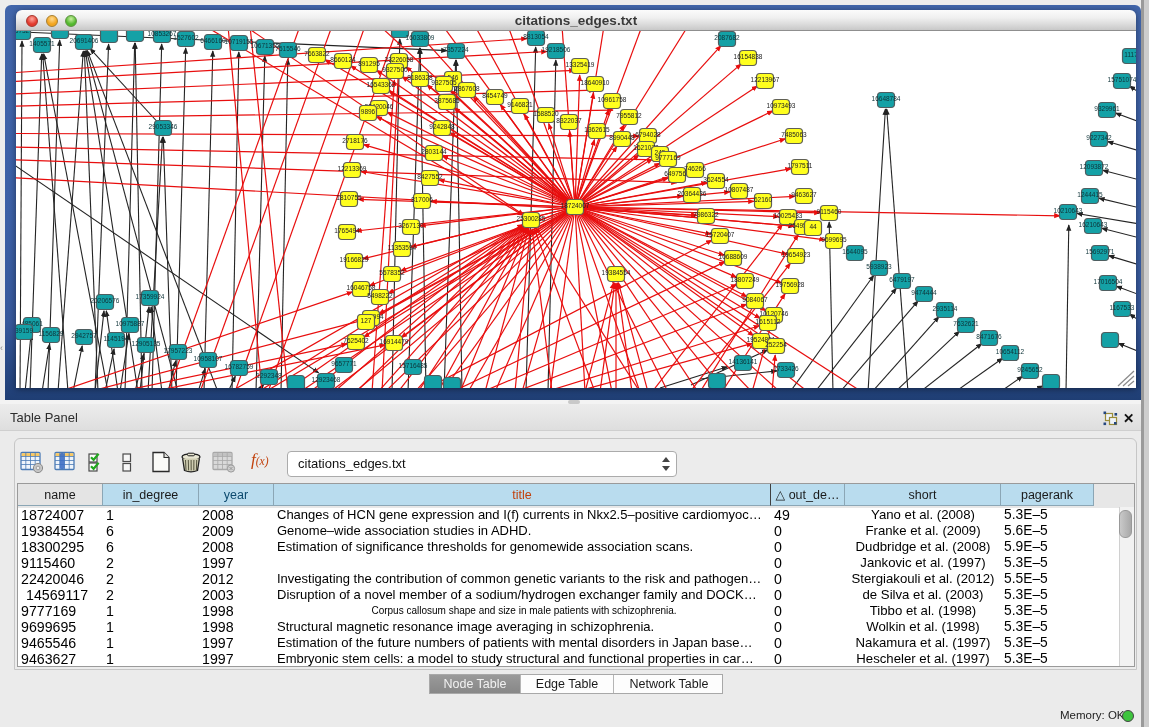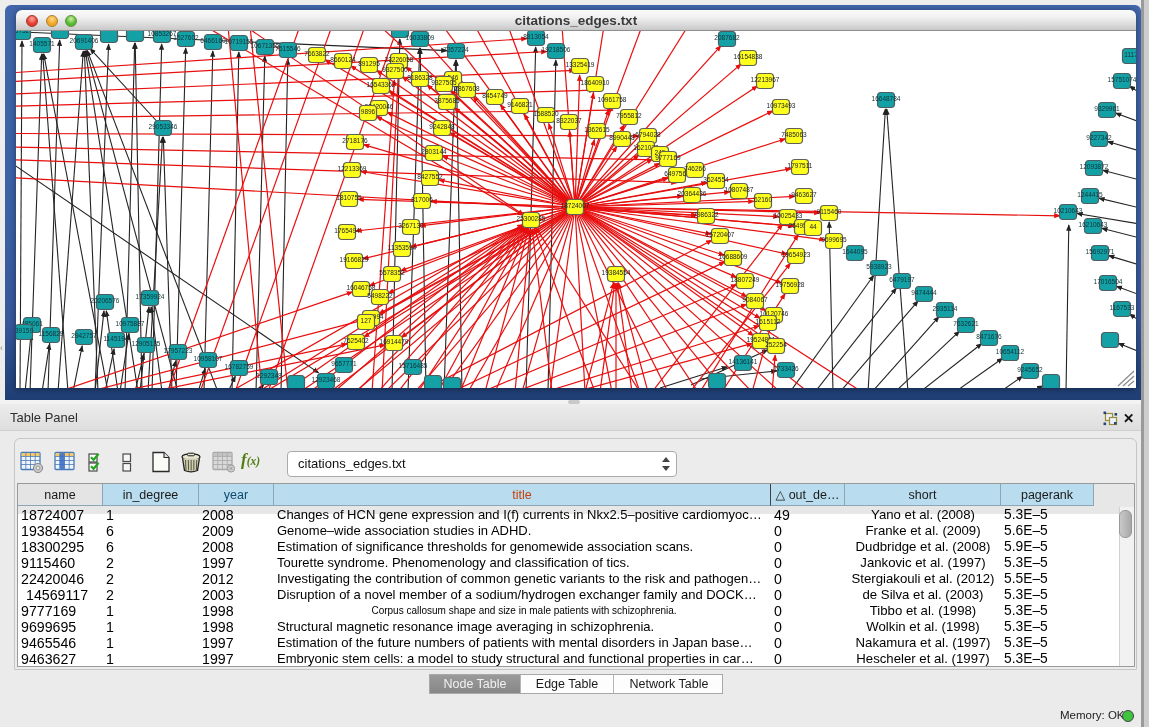--- a/index.html
+++ b/index.html
@@ -579,28 +579,28 @@
     <rect x="199.7" y="4.2" width="17.6" height="3" fill="#c2c2c2"></rect>
     <line x1="203.8" y1="4" x2="203.8" y2="20" stroke="#a8a8a8" stroke-width="0.8"></line>
     <line x1="208.5" y1="4" x2="208.5" y2="20" stroke="#a8a8a8" stroke-width="0.8"></line>
     <line x1="213.2" y1="4" x2="213.2" y2="20" stroke="#a8a8a8" stroke-width="0.8"></line>
     <line x1="199" y1="7.5" x2="218" y2="7.5" stroke="#a8a8a8" stroke-width="0.8"></line>
     <line x1="199" y1="11.5" x2="218" y2="11.5" stroke="#a8a8a8" stroke-width="0.8"></line>
     <line x1="199" y1="15.5" x2="218" y2="15.5" stroke="#a8a8a8" stroke-width="0.8"></line>
     <circle cx="217" cy="19.5" r="3.6" fill="#cfcfcf" stroke="#9a9a9a"></circle>
     <path d="M215.5 18 l3 3 M218.5 18 l-3 3" stroke="#9a9a9a" stroke-width="1"></path>
   </svg>
-<div style="position:absolute;left:241px;top:450px;font-family:'Liberation Serif',serif;font-style:italic;font-weight:bold;font-size:17px;color:#4d7c0f">f<span style="font-size:11.5px">(x)</span></div>
+<div style="position:absolute;left:251px;top:450px;font-family:'Liberation Serif',serif;font-style:italic;font-weight:normal;font-size:17px;color:#c2410c">f<span style="font-size:11.5px">(x)</span></div>
 <div class="abs" style="left:287px;top:451px;width:390px;height:26px;background:#fff;border:1px solid #ababab;border-radius:4px;box-sizing:border-box;font-size:13px;line-height:24px;color:#111;padding-left:10px">citations_edges.txt</div>
 <svg class="abs" style="left:660px;top:456px" width="12" height="16" viewBox="0 0 12 16">
     <path d="M6 1 L10 6 H2 Z" fill="#444"></path>
     <path d="M6 15 L10 10 H2 Z" fill="#444"></path>
   </svg>
 <div style="position:absolute;left:17px;top:483px;width:1118px;height:184px;background:#fff;border:1px solid #9a9a9a;box-sizing:border-box;overflow:hidden">
-    <div style="position:absolute;left:0;top:0;width:1117px;height:30px;background:#e7e7e7">
+    <div style="position:absolute;left:0;top:0;width:1117px;height:24px;background:#e7e7e7">
       <div style="position:absolute;left:0px;top:0;width:85px;height:22px;background:#e4e4e4;border-right:1px solid #8ba6b5;border-bottom:1px solid #8ba6b5;box-sizing:border-box;text-align:center;font-size:12.5px;line-height:22px;color:#1a1a1a">name</div>
       <div style="position:absolute;left:85px;top:0;width:96px;height:22px;background:#b9dcee;border-right:1px solid #8ba6b5;border-bottom:1px solid #8ba6b5;box-sizing:border-box;text-align:center;font-size:12.5px;line-height:22px;color:#1a1a1a">in_degree</div>
       <div style="position:absolute;left:181px;top:0;width:75px;height:22px;background:#b9dcee;border-right:1px solid #8ba6b5;border-bottom:1px solid #8ba6b5;box-sizing:border-box;text-align:center;font-size:12.5px;line-height:22px;color:#0c4a6e">year</div>
       <div style="position:absolute;left:256px;top:0;width:497px;height:22px;background:#b9dcee;border-right:1px solid #404040;border-bottom:1px solid #8ba6b5;box-sizing:border-box;text-align:center;font-size:12.5px;line-height:22px;color:#c2410c">title</div>
       <div style="position:absolute;left:753px;top:0;width:74px;height:22px;background:#b9dcee;border-right:1px solid #8ba6b5;border-bottom:1px solid #8ba6b5;box-sizing:border-box;text-align:center;font-size:12.5px;line-height:22px;color:#1a1a1a">△ out_de…</div>
       <div style="position:absolute;left:827px;top:0;width:156px;height:22px;background:#b9dcee;border-right:1px solid #8ba6b5;border-bottom:1px solid #8ba6b5;box-sizing:border-box;text-align:center;font-size:12.5px;line-height:22px;color:#1a1a1a">short</div>
       <div style="position:absolute;left:983px;top:0;width:93px;height:22px;background:#b9dcee;border-right:1px solid #8ba6b5;border-bottom:1px solid #8ba6b5;box-sizing:border-box;text-align:center;font-size:12.5px;line-height:22px;color:#1a1a1a">pagerank</div>
     </div>
     <div style="position:absolute;left:0px;top:23px;width:85px;height:16px;padding-left:3px;text-align:left;font-size:14.2px;line-height:16px;color:#000;white-space:nowrap;overflow:hidden;box-sizing:border-box">18724007</div>
     <div style="position:absolute;left:85px;top:23px;width:96px;height:16px;padding-left:3px;text-align:left;font-size:14.2px;line-height:16px;color:#000;white-space:nowrap;overflow:hidden;box-sizing:border-box">1</div>
@@ -619,21 +619,20 @@
     <div style="position:absolute;left:0px;top:55px;width:85px;height:16px;padding-left:3px;text-align:left;font-size:14.2px;line-height:16px;color:#000;white-space:nowrap;overflow:hidden;box-sizing:border-box">18300295</div>
     <div style="position:absolute;left:85px;top:55px;width:96px;height:16px;padding-left:3px;text-align:left;font-size:14.2px;line-height:16px;color:#000;white-space:nowrap;overflow:hidden;box-sizing:border-box">6</div>
     <div style="position:absolute;left:181px;top:55px;width:75px;height:16px;padding-left:3px;text-align:left;font-size:14.2px;line-height:16px;color:#000;white-space:nowrap;overflow:hidden;box-sizing:border-box">2008</div>
     <div style="position:absolute;left:256px;top:55px;width:497px;height:16px;padding-left:3px;text-align:left;font-size:13.0px;line-height:16px;color:#000;white-space:nowrap;overflow:hidden;box-sizing:border-box">Estimation of significance thresholds for genomewide association scans.</div>
     <div style="position:absolute;left:753px;top:55px;width:74px;height:16px;padding-left:3px;text-align:left;font-size:14.2px;line-height:16px;color:#000;white-space:nowrap;overflow:hidden;box-sizing:border-box">0</div>
     <div style="position:absolute;left:827px;top:55px;width:156px;height:16px;text-align:center;font-size:13.2px;line-height:16px;color:#000;white-space:nowrap;overflow:hidden;box-sizing:border-box">Dudbridge et al. (2008)</div>
     <div style="position:absolute;left:983px;top:55px;width:93px;height:16px;padding-left:3px;text-align:left;font-size:13.8px;line-height:16px;color:#000;white-space:nowrap;overflow:hidden;box-sizing:border-box">5.9E–5</div>
     <div style="position:absolute;left:0px;top:71px;width:85px;height:16px;padding-left:3px;text-align:left;font-size:14.2px;line-height:16px;color:#000;white-space:nowrap;overflow:hidden;box-sizing:border-box">9115460</div>
     <div style="position:absolute;left:85px;top:71px;width:96px;height:16px;padding-left:3px;text-align:left;font-size:14.2px;line-height:16px;color:#000;white-space:nowrap;overflow:hidden;box-sizing:border-box">2</div>
     <div style="position:absolute;left:181px;top:71px;width:75px;height:16px;padding-left:3px;text-align:left;font-size:14.2px;line-height:16px;color:#000;white-space:nowrap;overflow:hidden;box-sizing:border-box">1997</div>
-    <div style="position:absolute;left:256px;top:71px;width:497px;height:16px;padding-left:3px;text-align:left;font-size:13.0px;line-height:16px;color:#000;white-space:nowrap;overflow:hidden;box-sizing:border-box">Tourette syndrome. Phenomenology and classification of tics.</div>
     <div style="position:absolute;left:753px;top:71px;width:74px;height:16px;padding-left:3px;text-align:left;font-size:14.2px;line-height:16px;color:#000;white-space:nowrap;overflow:hidden;box-sizing:border-box">0</div>
     <div style="position:absolute;left:827px;top:71px;width:156px;height:16px;text-align:center;font-size:13.2px;line-height:16px;color:#000;white-space:nowrap;overflow:hidden;box-sizing:border-box">Jankovic et al. (1997)</div>
     <div style="position:absolute;left:983px;top:71px;width:93px;height:16px;padding-left:3px;text-align:left;font-size:13.8px;line-height:16px;color:#000;white-space:nowrap;overflow:hidden;box-sizing:border-box">5.3E–5</div>
     <div style="position:absolute;left:0px;top:87px;width:85px;height:16px;padding-left:3px;text-align:left;font-size:14.2px;line-height:16px;color:#000;white-space:nowrap;overflow:hidden;box-sizing:border-box">22420046</div>
     <div style="position:absolute;left:85px;top:87px;width:96px;height:16px;padding-left:3px;text-align:left;font-size:14.2px;line-height:16px;color:#000;white-space:nowrap;overflow:hidden;box-sizing:border-box">2</div>
     <div style="position:absolute;left:181px;top:87px;width:75px;height:16px;padding-left:3px;text-align:left;font-size:14.2px;line-height:16px;color:#000;white-space:nowrap;overflow:hidden;box-sizing:border-box">2012</div>
     <div style="position:absolute;left:256px;top:87px;width:497px;height:16px;padding-left:3px;text-align:left;font-size:13.0px;line-height:16px;color:#000;white-space:nowrap;overflow:hidden;box-sizing:border-box">Investigating the contribution of common genetic variants to the risk and pathogen…</div>
     <div style="position:absolute;left:753px;top:87px;width:74px;height:16px;padding-left:3px;text-align:left;font-size:14.2px;line-height:16px;color:#000;white-space:nowrap;overflow:hidden;box-sizing:border-box">0</div>
     <div style="position:absolute;left:827px;top:87px;width:156px;height:16px;text-align:center;font-size:13.2px;line-height:16px;color:#000;white-space:nowrap;overflow:hidden;box-sizing:border-box">Stergiakouli et al. (2012)</div>
     <div style="position:absolute;left:983px;top:87px;width:93px;height:16px;padding-left:3px;text-align:left;font-size:13.8px;line-height:16px;color:#000;white-space:nowrap;overflow:hidden;box-sizing:border-box">5.5E–5</div>

